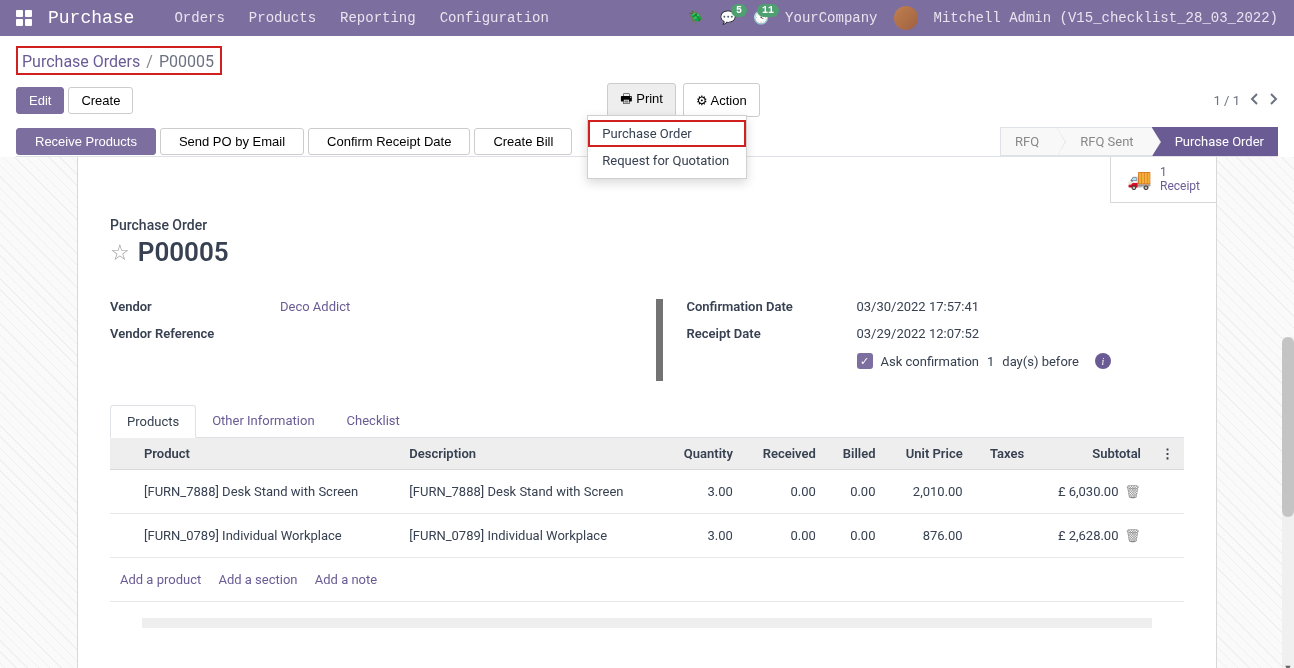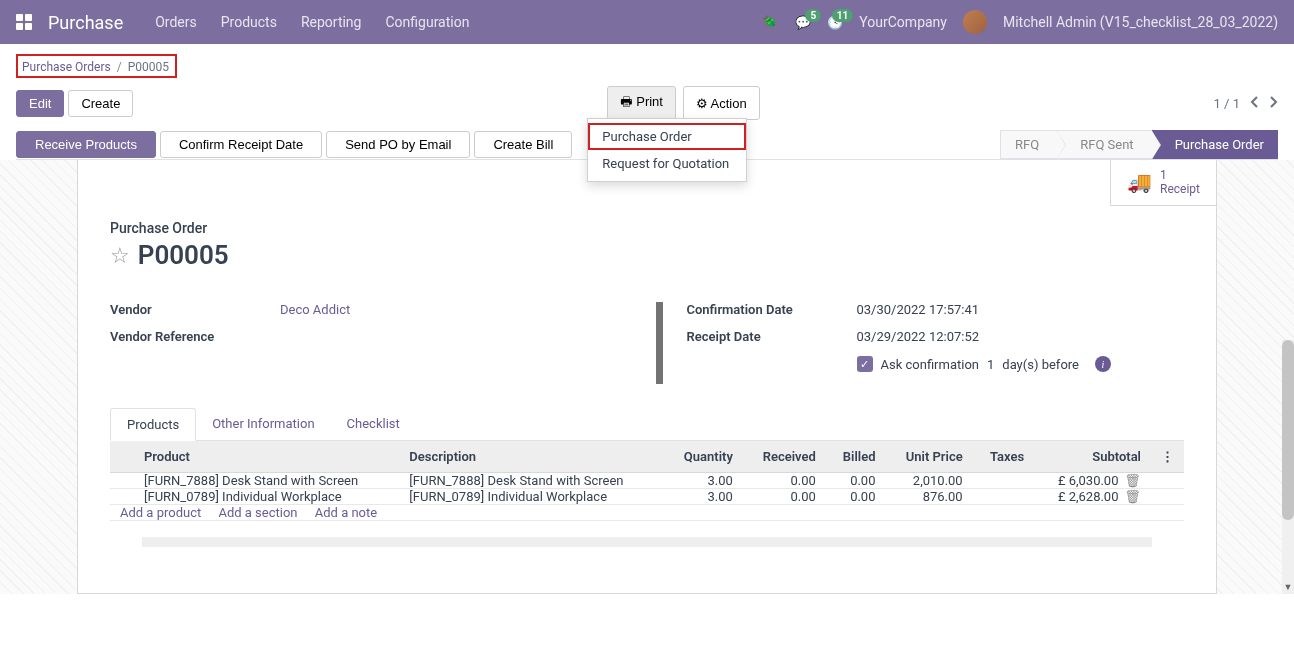--- a/index.html
+++ b/index.html
@@ -1,36 +1,36 @@
 <!DOCTYPE html>
 <html><head>
 <meta charset="utf-8">
 <style>
 * { margin: 0; padding: 0; box-sizing: border-box; }
 body { font-family: -apple-system, BlinkMacSystemFont, "Segoe UI", Roboto, sans-serif; font-size: 13px; color: #374151; background: #fff; }
 
 
-.navbar { background: #7c6e9e; color: #fff; display: flex; align-items: center; height: 44px; padding: 0 16px; }
+.navbar { background: #7c6e9e; color: #fff; display: flex; align-items: center; height: 36px; padding: 0 16px; font-family: Liberation Mono, monospace; }
 .navbar-left { display: flex; align-items: center; gap: 8px; }
 .apps-icon { display: grid; grid-template-columns: 1fr 1fr; grid-template-rows: 1fr 1fr; gap: 2px; width: 16px; height: 16px; margin-right: 8px; cursor: pointer; }
 .apps-icon span { background: #fff; border-radius: 1px; }
 .brand { font-size: 18px; font-weight: 400; margin-right: 24px; }
-.nav-menu { display: flex; gap: 24px; }
+.nav-menu { display: flex; gap: 24px; margin-left: 8px; }
 .nav-item { color: #e8e4f0; font-size: 14px; cursor: pointer; }
 .navbar-right { margin-left: auto; display: flex; align-items: center; gap: 16px; }
 .icon-btn { position: relative; cursor: pointer; color: #e8e4f0; }
 .badge { position: absolute; top: -6px; right: -10px; background: #4fa070; color: #fff; font-size: 10px; font-weight: 700; padding: 1px 5px; border-radius: 8px; }
 .company-name { font-size: 14px; color: #e8e4f0; }
 .avatar { width: 24px; height: 24px; border-radius: 50%; background: linear-gradient(135deg, #c08050, #a06040); display: inline-block; }
 .user-name { font-size: 14px; color: #e8e4f0; }
 
 
 .control-panel { padding: 10px 16px 0 16px; background: #fff; }
 .breadcrumb-wrap { border: 2px solid #d02020; display: inline-block; padding: 4px 6px 2px 4px; }
-.breadcrumb { display: flex; align-items: baseline; gap: 6px; font-size: 12px; }
+.breadcrumb { display: flex; align-items: baseline; gap: 6px; font-size: 16px; }
 .breadcrumb a { color: #6b5b95; text-decoration: none; }
 .breadcrumb .sep { color: #888; }
 .breadcrumb .active { color: #6b7280; }
 
 
 .cp-buttons-row { display: flex; align-items: center; margin-top: 8px; }
 .btn { border: 1px solid #ccc; background: #fff; padding: 5px 12px; font-size: 13px; cursor: pointer; border-radius: 3px; text-align: center; }
 .btn-primary { background: #7c6e9e; color: #fff; border-color: #7c6e9e; }
 .btn + .btn { margin-left: 4px; }
 
@@ -84,21 +84,21 @@
 
 
 .tabs { display: flex; margin-top: 24px; border-bottom: 1px solid #dee2e6; }
 .tab { padding: 8px 16px; cursor: pointer; color: #6b5b95; font-size: 13px; }
 .tab.active { border: 1px solid #dee2e6; border-bottom-color: #fff; margin-bottom: -1px; color: #374151; border-radius: 3px 3px 0 0; }
 
 
 .product-table { width: 100%; border-collapse: collapse; margin-top: 0; }
 .product-table th { background: #eeeeee; padding: 8px 10px; text-align: left; font-weight: 600; font-size: 13px; border-bottom: 1px solid #d8d8d8; }
 .product-table th.num, .product-table td.num { text-align: right; }
-.product-table td { padding: 0 10px; border-bottom: 1px solid #e8e8e8; font-size: 13px; }
+.product-table td { padding: 14px 10px; border-bottom: 1px solid #e8e8e8; font-size: 13px; }
 .product-table .handle-col { width: 24px; }
 .product-table .menu-col { width: 24px; text-align: center; cursor: pointer; }
 .trash-icon { cursor: pointer; color: #888; margin-left: 6px; }
 .add-links { padding: 8px 10px; }
 .add-links a { color: #6b5b95; text-decoration: none; margin-right: 14px; cursor: pointer; font-size: 13px; }
 
 .bottom-bar { height: 10px; background: #eee; margin: 16px 32px 0 32px; }
 
 
 .scroll-stub { position: absolute; right: 0; top: 180px; bottom: 0; width: 12px; background: #f0f0f0; }
@@ -176,22 +176,22 @@
               <path d="M3 2 L8 7 L3 12" stroke="#6b7280" stroke-width="2" fill="none"></path>
             </svg>
         </span>
       </div>
     </div>
   </div>
 
   
   <div class="statusbar-row">
     <button class="btn-box primary">Receive Products</button>
+    <button class="btn-box">Send PO by Email</button>
     <button class="btn-box">Confirm Receipt Date</button>
-    <button class="btn-box">Send PO by Email</button>
     <button class="btn-box">Create Bill</button>
 
     <div class="status-breadcrumb">
       <div class="status-step">RFQ</div>
       <div class="status-step">RFQ Sent</div>
       <div class="status-step active">Purchase Order</div>
     </div>
   </div>
 </div>
 

